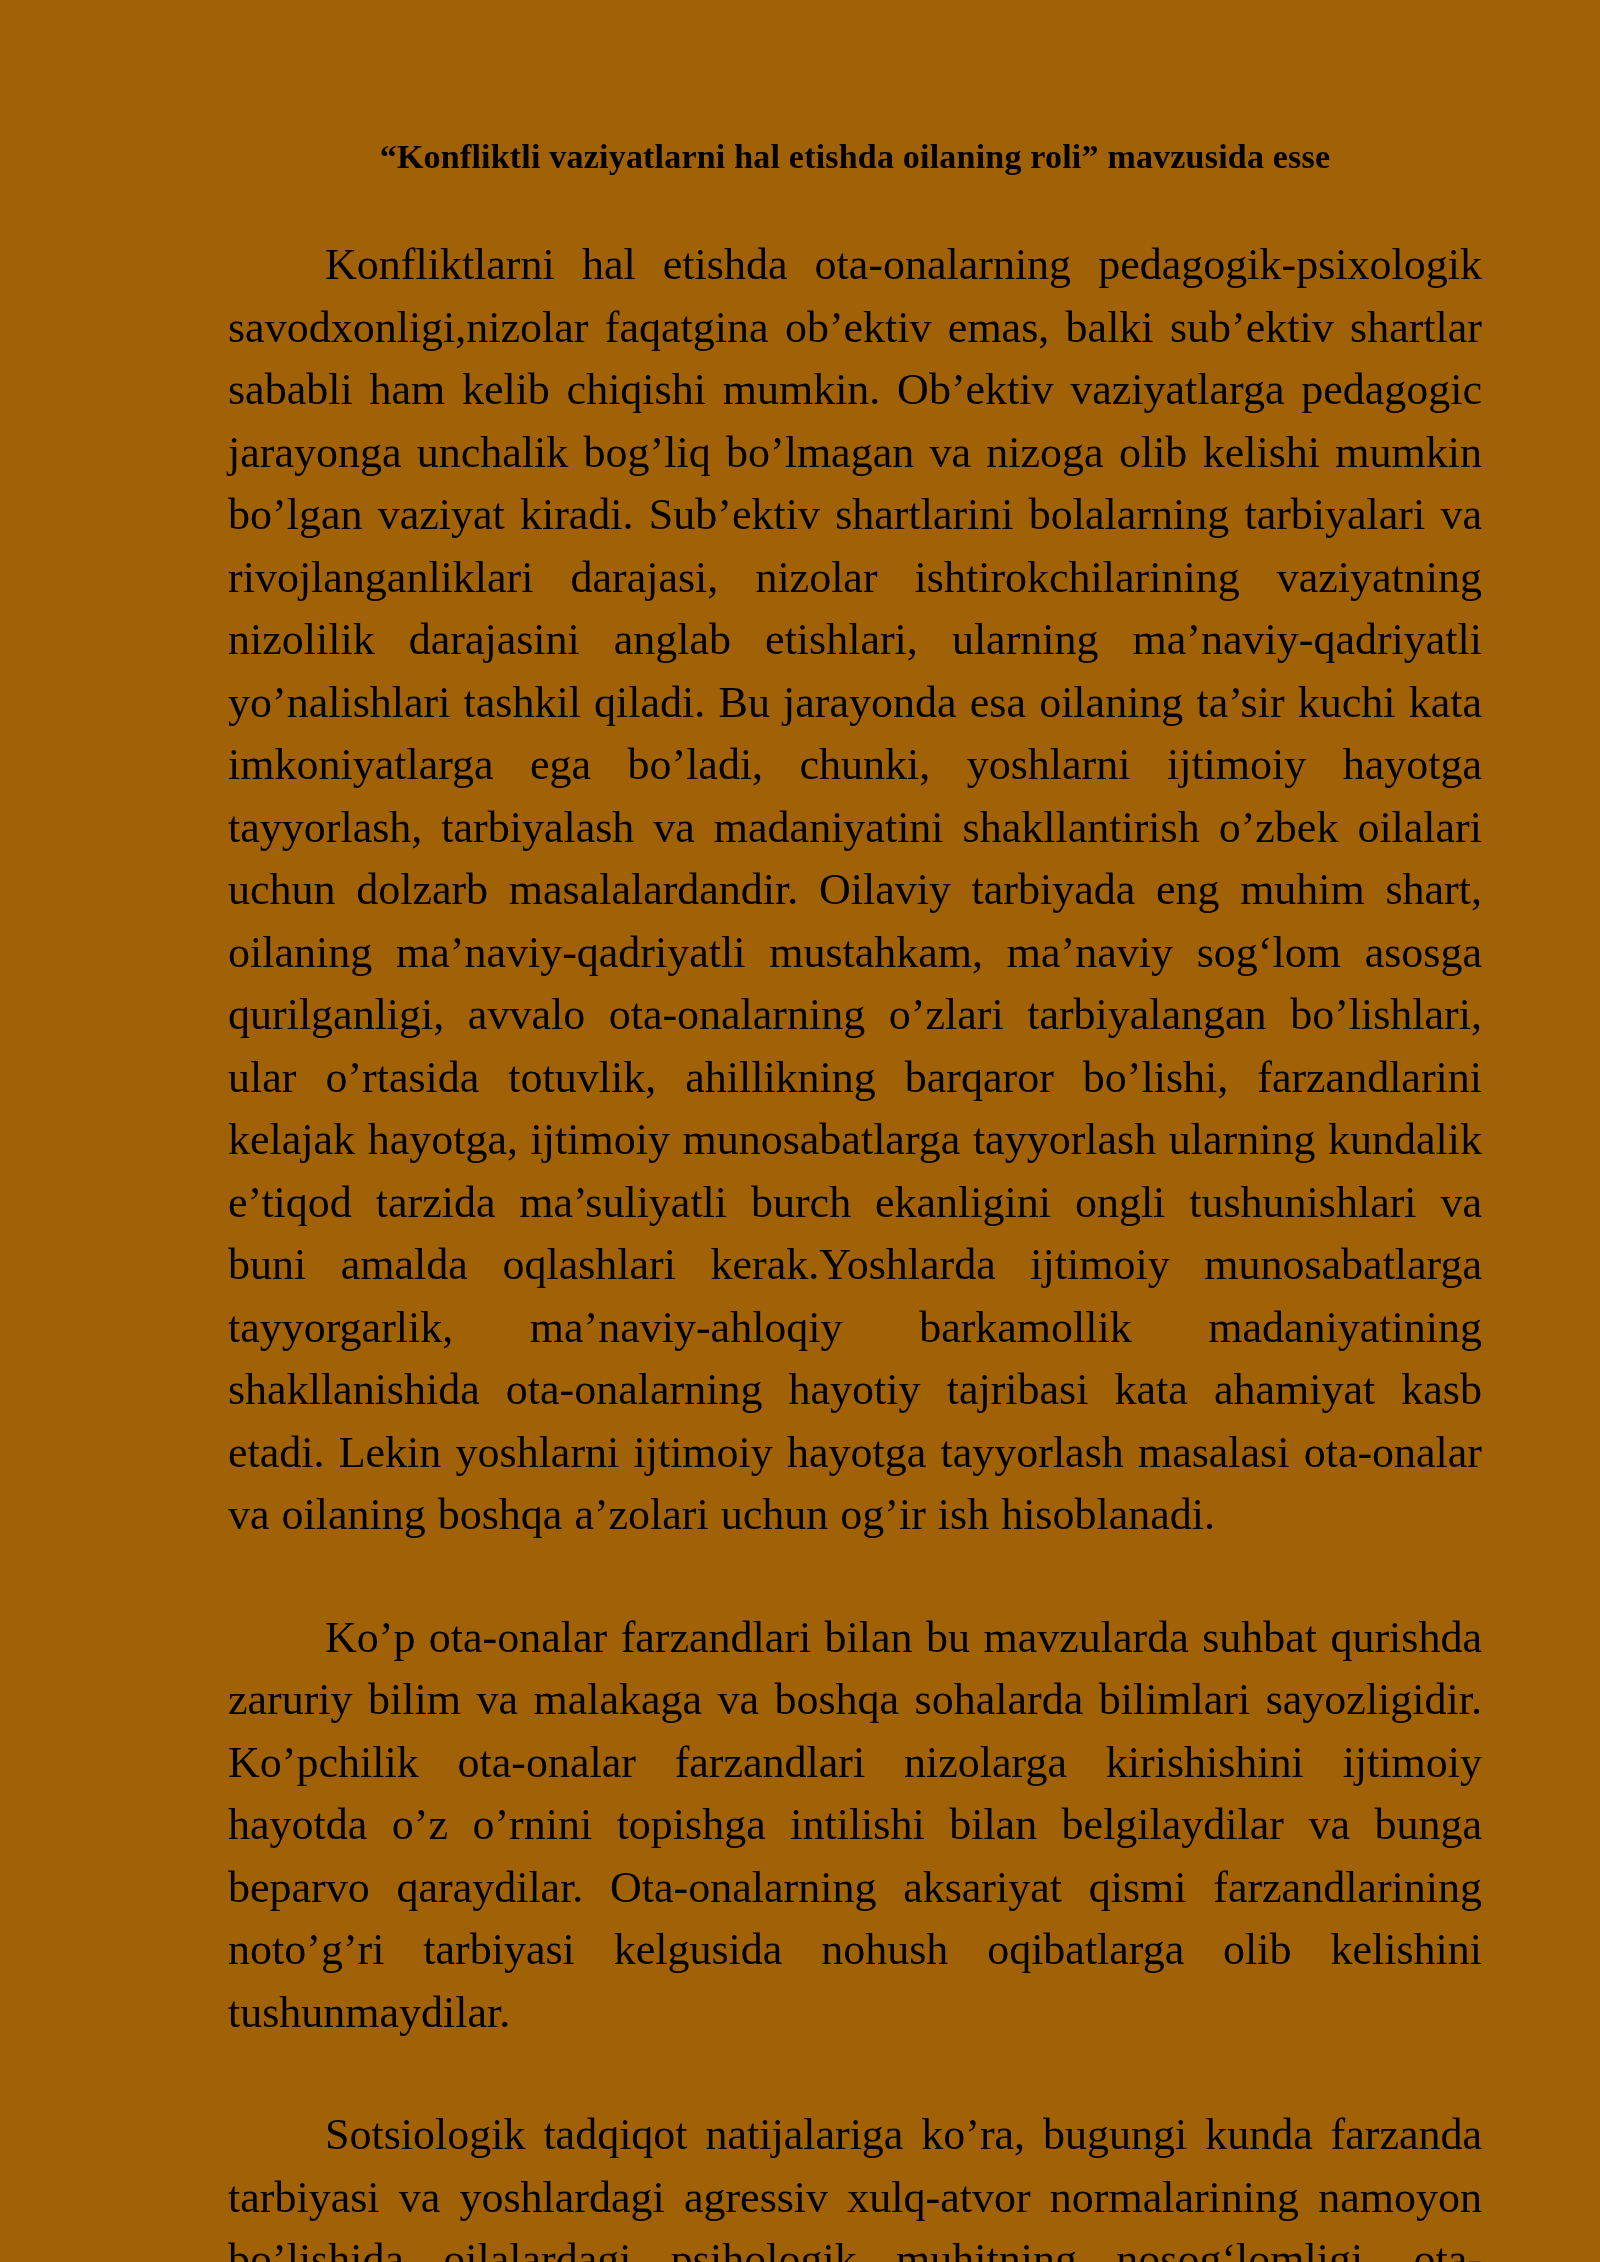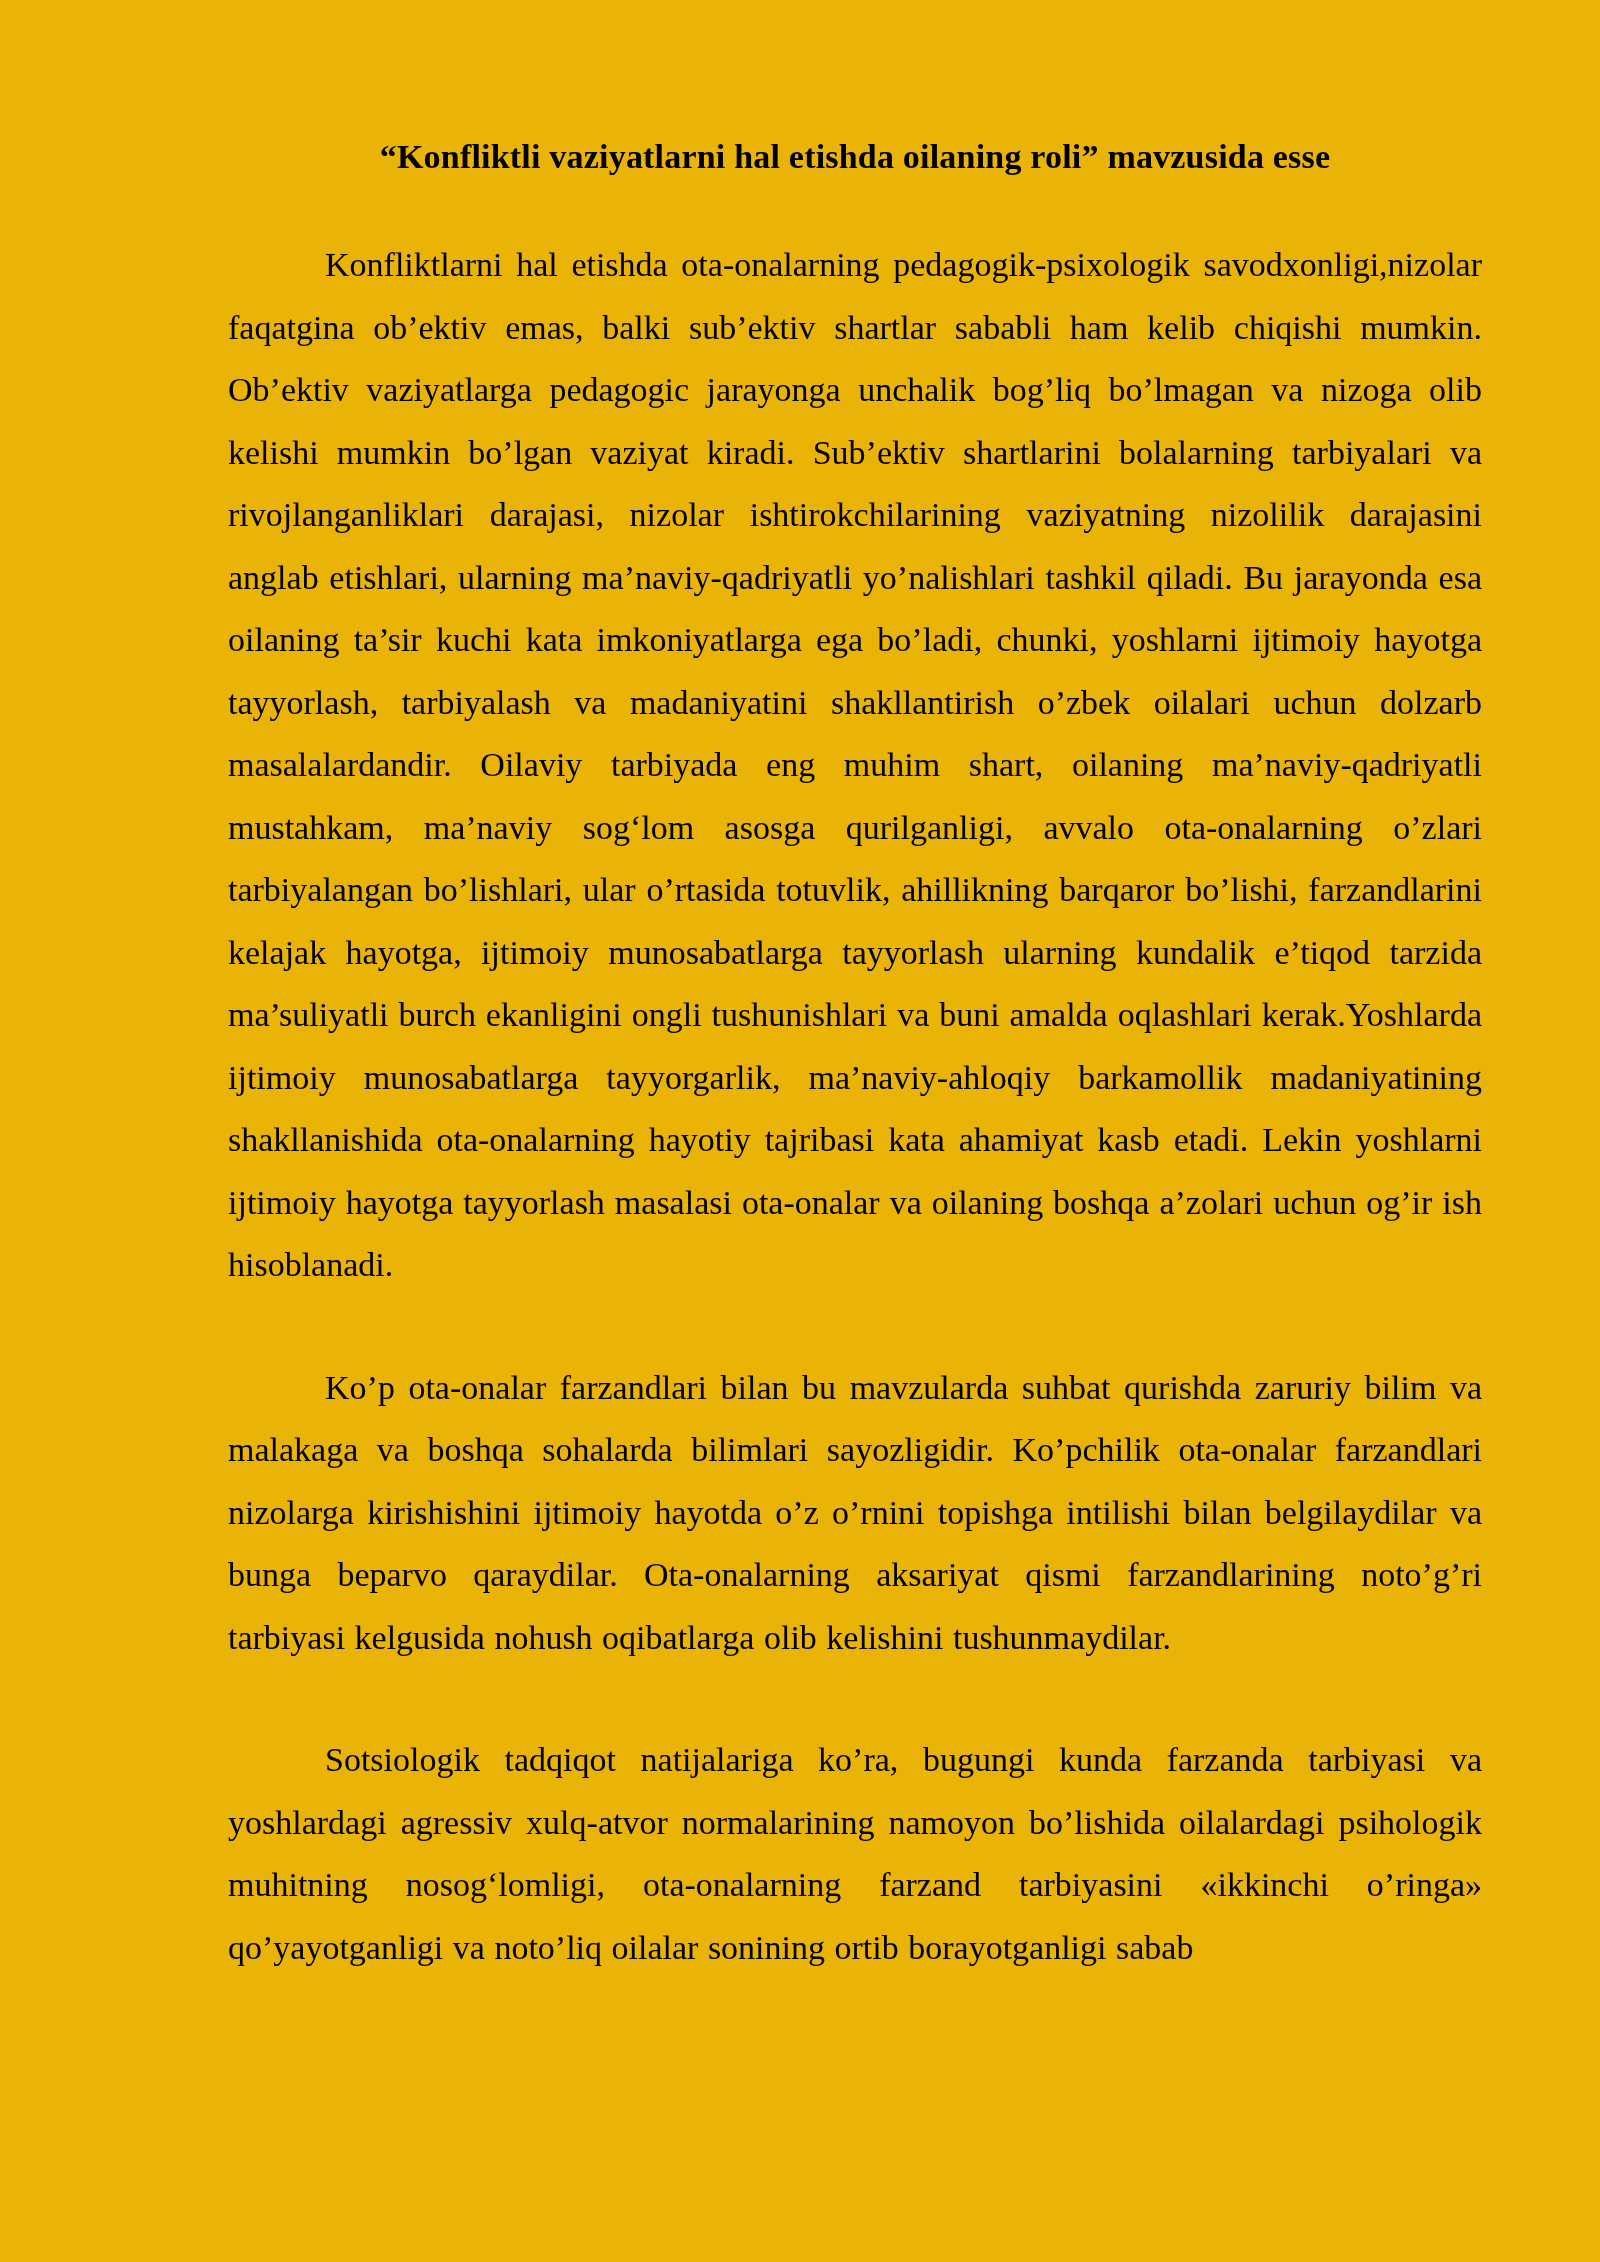--- a/index.html
+++ b/index.html
@@ -12,33 +12,33 @@
     height: 2262px;
     overflow: hidden;
     font-family: "Liberation Serif", "DejaVu Serif", serif;
     color: #000000;
   }
   .page {
     box-sizing: border-box;
     width: 1600px;
     height: 2262px;
     padding: 132px 118px 0 228px; 
-    background: #eab308;
+    background: #a16207;
   }
   .essay-title {
     margin: 0 0 52px 0;
     font-size: 34px;
     line-height: 50px;
     font-weight: bold;
     text-align: center;
     letter-spacing: 0.2px;
   }
   .essay-paragraph {
     margin: 0 0 60px 0;
-    font-size: 34px;
+    font-size: 44px;
     line-height: 62.5px;
     text-align: justify;
     text-align-last: left;
     text-indent: 97px;
     word-spacing: 1px;
     hyphens: none;
   }
   .essay-paragraph:last-child {
     margin-bottom: 0;
   }

